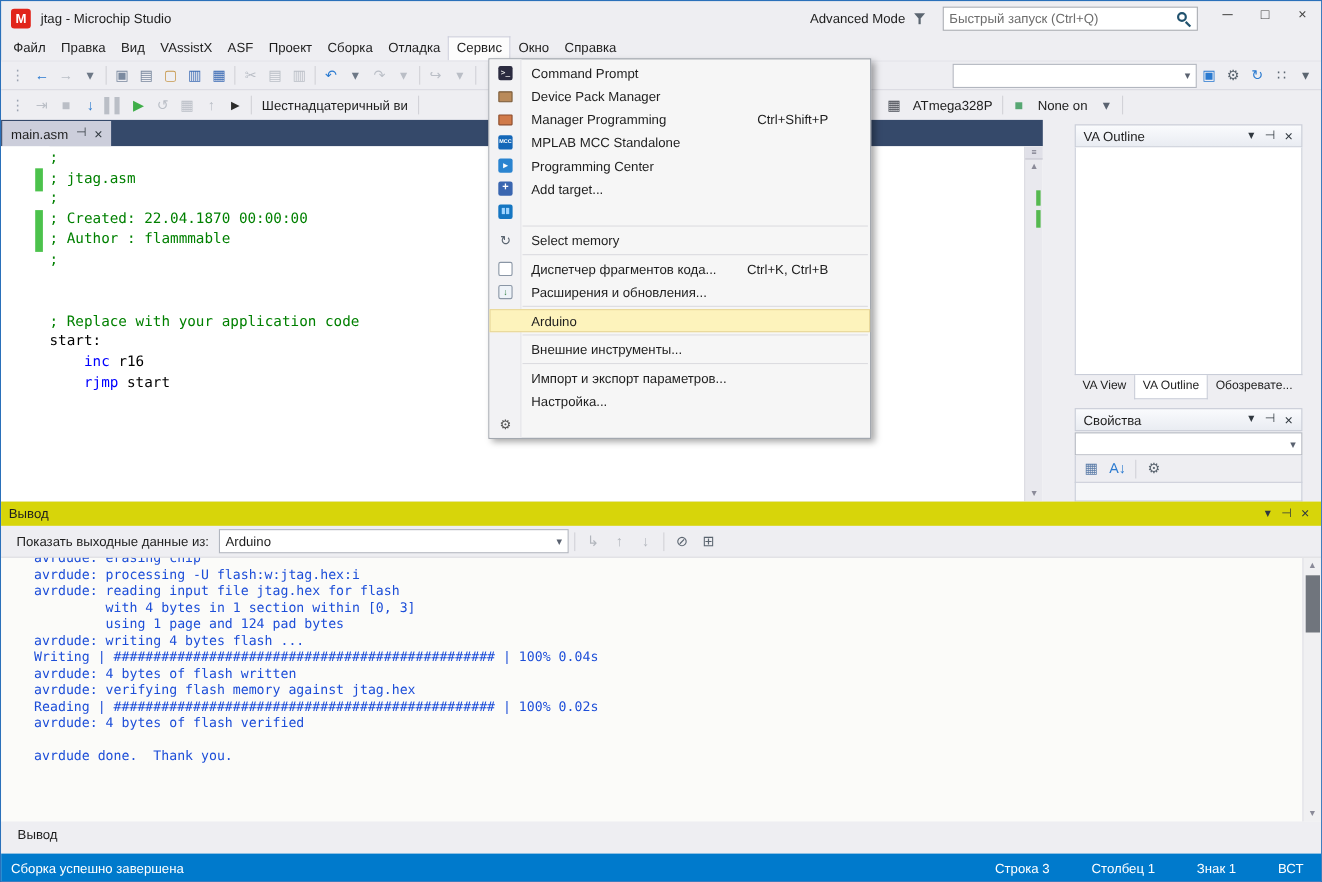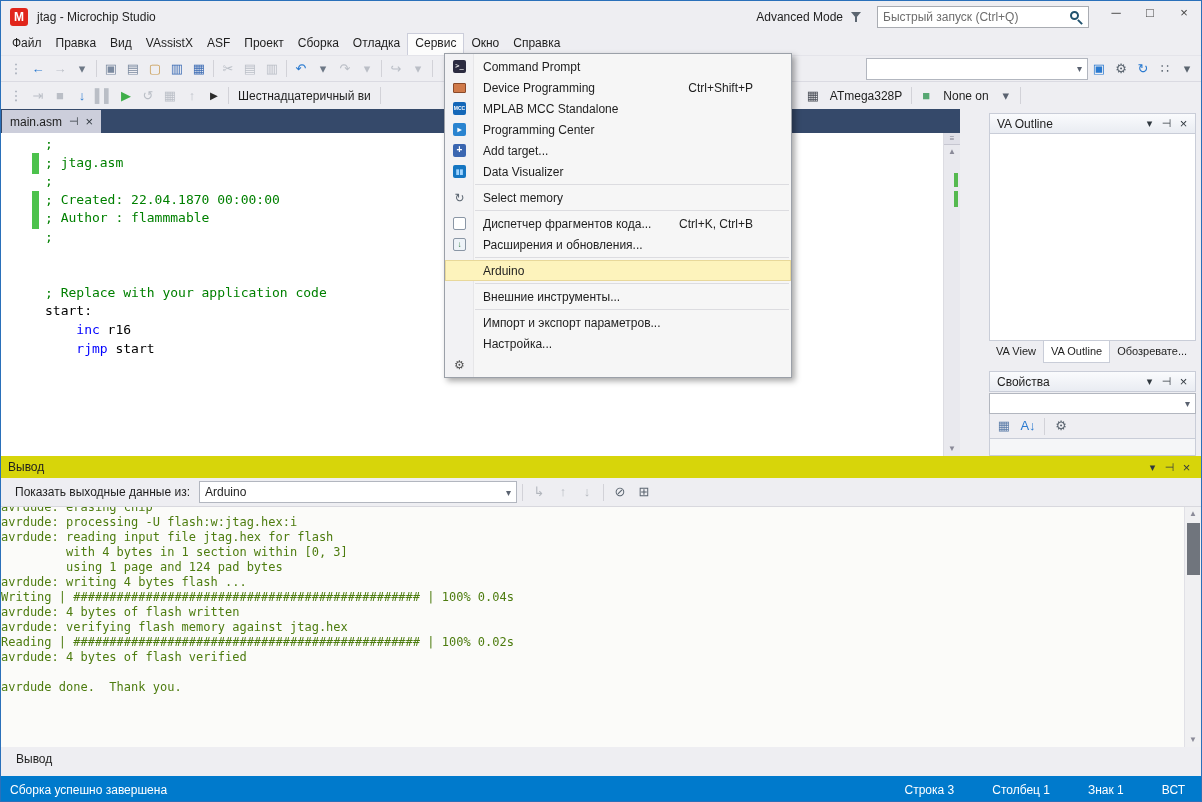--- a/index.html
+++ b/index.html
@@ -8,21 +8,21 @@
 
   
   .titlebar{position:absolute;top:0;left:0;right:0;height:32px;display:flex;align-items:center;padding-left:9px;}
   .logo{width:18px;height:18px;background:#e1251b;border-radius:3px;margin-right:9px;position:relative;flex:none;}
   .logo::after{content:"M";position:absolute;inset:0;color:#fff;font:bold 12px/18px "Liberation Sans",sans-serif;text-align:center;}
   .titlebar-spacer{flex:1;}
   .adv-mode{display:flex;align-items:center;gap:8px;margin-right:14px;}
   .funnel{position:relative;width:12px;height:12px;display:inline-block;}
   .funnel::before{content:"";position:absolute;left:0;top:1px;border-left:5px solid transparent;border-right:5px solid transparent;border-top:6px solid #5b6570;}
   .funnel::after{content:"";position:absolute;left:4px;top:6px;width:2px;height:5px;background:#5b6570;}
-  .searchbox{width:212px;height:22px;background:#fff;border:1px solid #a9acb2;display:flex;align-items:center;margin-right:10px;}
+  .searchbox{width:232px;height:22px;background:#fff;border:1px solid #a9acb2;display:flex;align-items:center;margin-right:10px;}
   .searchbox input{flex:1;border:none;outline:none;font:12px "Liberation Sans",sans-serif;color:#444;padding:0 5px;background:transparent;min-width:0;}
   .searchbox input::placeholder{color:#6d6d6d;}
   .mag{width:9px;height:9px;border:2px solid #21526e;border-radius:50%;position:relative;margin:0 9px 4px 2px;flex:none;}
   .mag::after{content:"";position:absolute;width:6px;height:2px;background:#21526e;transform:rotate(45deg);left:5px;top:8px;}
   .winbtns{display:flex;align-self:flex-start;}
   .winbtn{width:34px;height:26px;text-align:center;line-height:24px;font-size:13px;color:#444;}
 
   
   .menubar{position:absolute;top:32px;left:0;right:0;height:22px;display:flex;padding-left:4px;}
   .mb-item{padding:0 7px;line-height:21px;height:22px;}
@@ -35,21 +35,21 @@
   .tb-btn{width:22px;height:22px;line-height:21px;text-align:center;font-size:13px;flex:none;}
   .tb-btn.dis{opacity:.4;}
   .tb-sep{width:1px;height:17px;background:#d2d2d8;margin:0 3px;flex:none;}
   .tb-spacer{flex:none;height:1px;}
   .tb-combo{height:22px;background:#fff;border:1px solid #b2b6bf;display:flex;align-items:center;flex:none;}
   .tb-combo-text{flex:1;padding:0 5px;white-space:nowrap;overflow:hidden;}
   .tb-caret{width:15px;text-align:center;color:#5a6270;font-size:10px;flex:none;}
   .tb-text{height:22px;line-height:22px;padding:0 6px;flex:none;white-space:nowrap;}
 
   
-  .main{position:absolute;top:108px;left:0;right:0;height:347px;display:flex;gap:25px;}
+  .main{position:absolute;top:108px;left:0;right:12px;height:347px;display:flex;gap:25px;}
   .editor-zone{flex:1;display:flex;flex-direction:column;min-width:0;}
   .tabstrip{height:24px;background:#35496a;display:flex;align-items:flex-end;padding-left:1px;}
   .doc-tab{height:23px;background:#cccedb;display:flex;align-items:center;gap:7px;padding:0 8px;}
   .tab-glyph{font-size:11px;color:#30383f;line-height:1;}
   .pin-ic::after{content:"⊣";}
   .close-ic::after{content:"×";font-size:13px;}
   .caret-ic::after{content:"▾";}
   .editor{flex:1;background:#fff;display:flex;position:relative;overflow:hidden;}
   .gutter{width:44px;flex:none;position:relative;background:#fff;}
   .chgbar{position:absolute;left:31px;width:7px;background:#4cc24c;}
@@ -91,21 +91,21 @@
   .mic{display:inline-block;width:13px;height:13px;border-radius:2px;text-align:center;overflow:hidden;}
   .chipic{width:13px;height:10px;border:1px solid;border-radius:1px;}
 
   
   .output{position:absolute;top:455px;left:0;right:0;height:291px;display:flex;flex-direction:column;background:#eeeef2;}
   .out-hdr{height:22px;background:#d7d50a;display:flex;align-items:center;padding:0 6px 0 7px;flex:none;}
   .out-hdr-title{flex:1;}
   .out-toolbar{height:28px;display:flex;align-items:center;padding-left:14px;gap:2px;flex:none;}
   .out-label{margin-right:7px;white-space:nowrap;}
   .out-body{flex:1;background:#fbfbf9;border-top:1px solid #d8d8de;display:flex;overflow:hidden;}
-  .out-text{flex:1;margin-top:-7px;padding-left:0;font:12px/15px "DejaVu Sans Mono",monospace;color:#4d7c0f;white-space:pre;overflow:hidden;}
+  .out-text{flex:1;margin-top:-7px;padding-left:30px;font:12px/15px "DejaVu Sans Mono",monospace;color:#1d4ed8;white-space:pre;overflow:hidden;}
   .out-scroll{width:17px;flex:none;background:#f0f0f2;border-left:1px solid #e0e0e6;position:relative;}
   .out-thumb{position:absolute;top:16px;left:2px;width:13px;height:52px;background:#70757d;}
 
   
   .bottom-tabs{position:absolute;top:746px;left:0;right:0;height:29px;background:#eeeef2;padding:5px 0 0 15px;}
   .statusbar{position:absolute;top:775px;left:0;right:0;height:27px;background:#007acc;color:#fff;display:flex;align-items:center;padding:0 16px 0 9px;}
   .sb-msg{flex:1;}
   .sb-item{margin-left:38px;}
 </style>
 </head>
@@ -324,23 +324,30 @@
   <div class="dropdown">
       <div class="sm-row">
         <span class="sm-ic">
           <span class="mic" style="background:#2b2b40;color:#e8e8e8;font:bold 7px/13px 'DejaVu Sans Mono',monospace">&gt;_</span>
         </span>
         <span class="sm-label">Command Prompt</span>
         <span class="sm-short"></span>
       </div>
       <div class="sm-row">
         <span class="sm-ic">
+          <span class="mic chipic" style="background:#b98a5a;border-color:#7a5a38"></span>
+        </span>
+        <span class="sm-label">Device Pack Manager</span>
+        <span class="sm-short"></span>
+      </div>
+      <div class="sm-row">
+        <span class="sm-ic">
           <span class="mic chipic" style="background:#d07a4a;border-color:#8a4a2a"></span>
         </span>
-        <span class="sm-label">Device Programming</span>
+        <span class="sm-label">Manager Programming</span>
         <span class="sm-short">Ctrl+Shift+P</span>
       </div>
       <div class="sm-row">
         <span class="sm-ic">
           <span class="mic" style="background:#1467b8;color:#fff;font:bold 5px/13px 'Liberation Sans',sans-serif">MCC</span>
         </span>
         <span class="sm-label">MPLAB MCC Standalone</span>
         <span class="sm-short"></span>
       </div>
       <div class="sm-row">
@@ -354,21 +361,20 @@
         <span class="sm-ic">
           <span class="mic" style="background:#3a66b0;color:#fff;font:bold 10px/12px 'Liberation Sans',sans-serif">+</span>
         </span>
         <span class="sm-label">Add target...</span>
         <span class="sm-short"></span>
       </div>
       <div class="sm-row">
         <span class="sm-ic">
           <span class="mic" style="background:#1576c2;color:#9fd4ff;font:bold 7px/13px 'Liberation Sans',sans-serif">▮▮</span>
         </span>
-        <span class="sm-label">Data Visualizer</span>
         <span class="sm-short"></span>
       </div>
       <div class="sm-sep"></div>
       <div class="sm-row">
         <span class="sm-ic">
           <span style="color:#5b6570;font-size:12px">↻</span>
         </span>
         <span class="sm-label">Select memory</span>
         <span class="sm-short"></span>
       </div>

